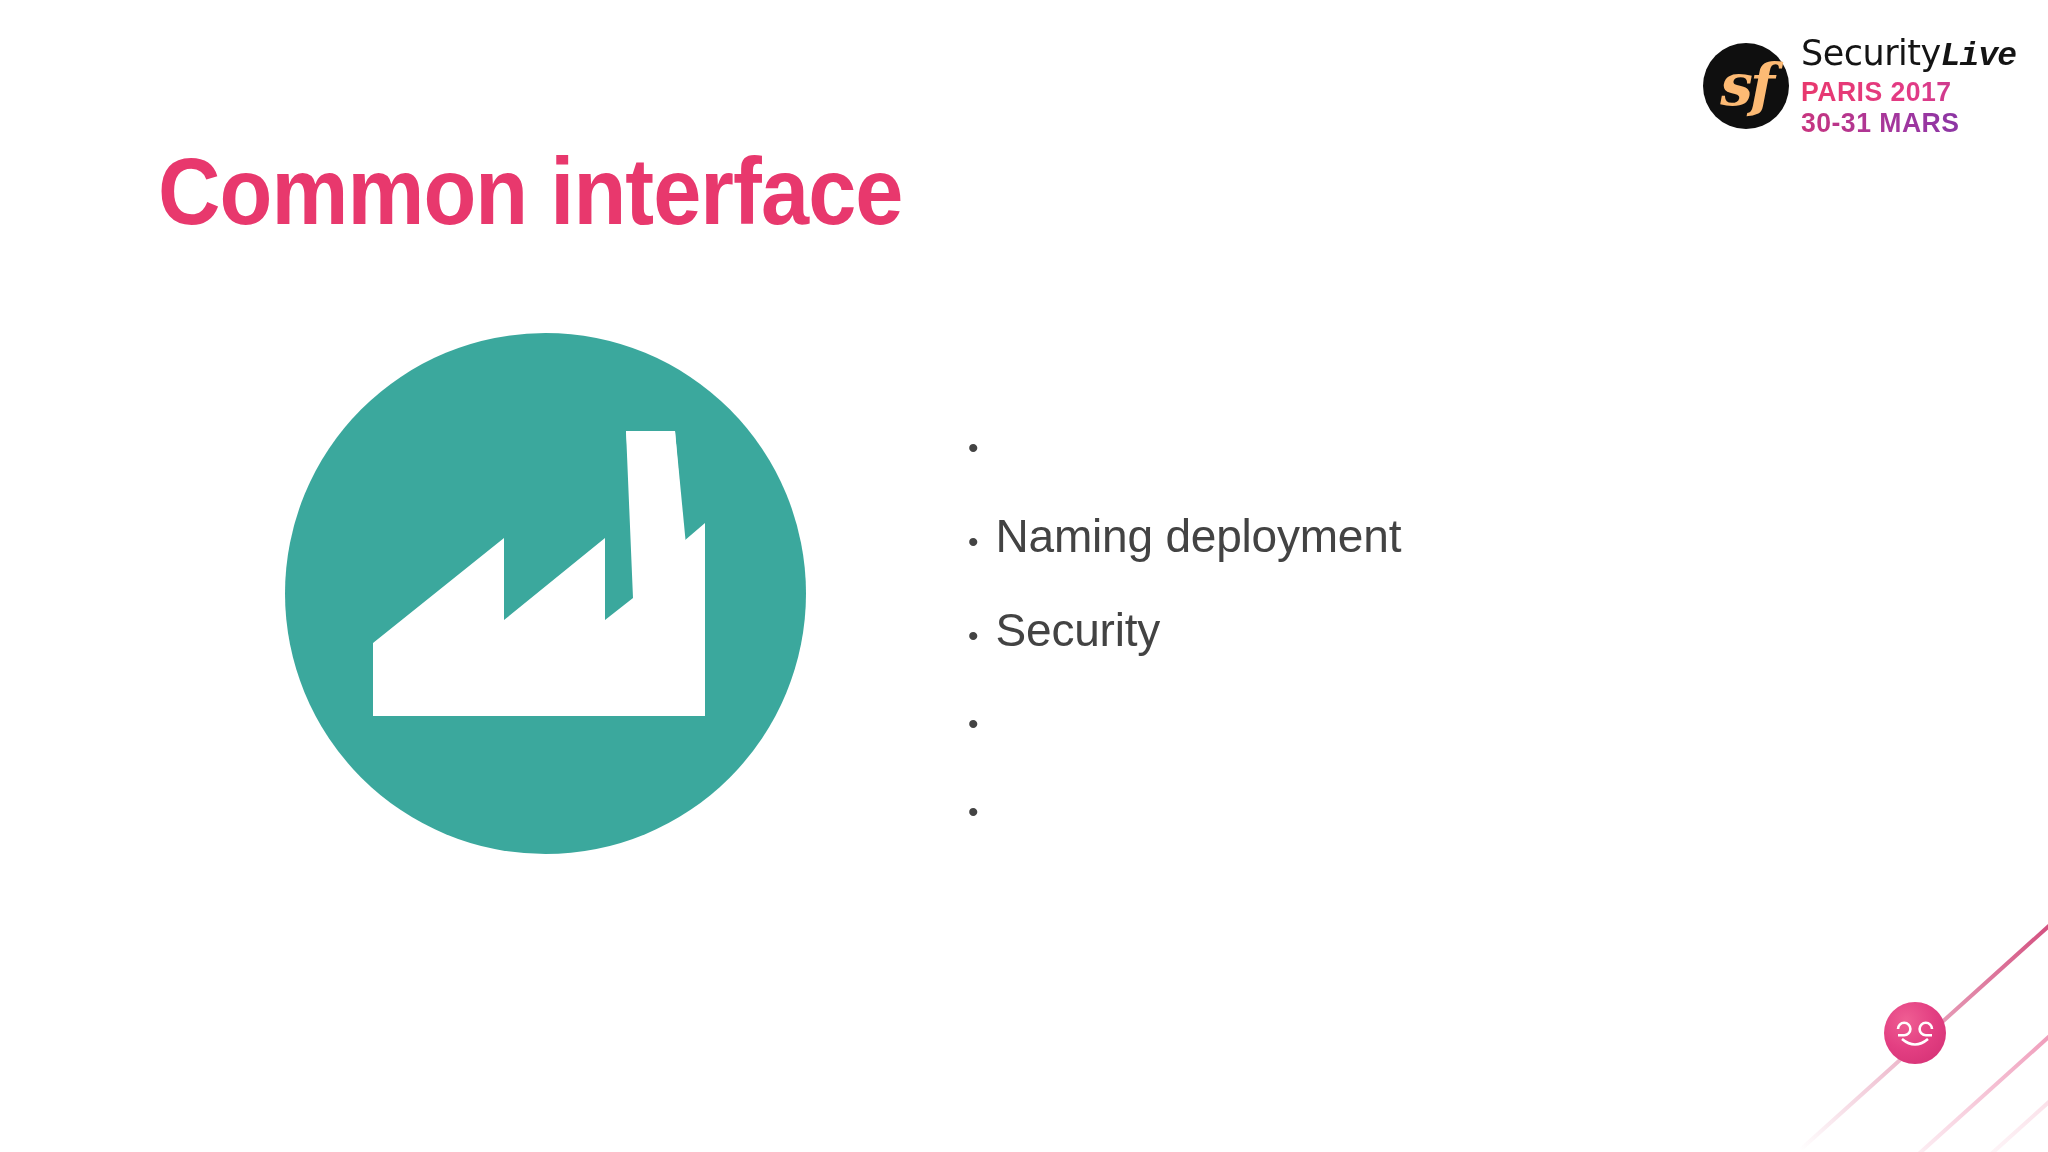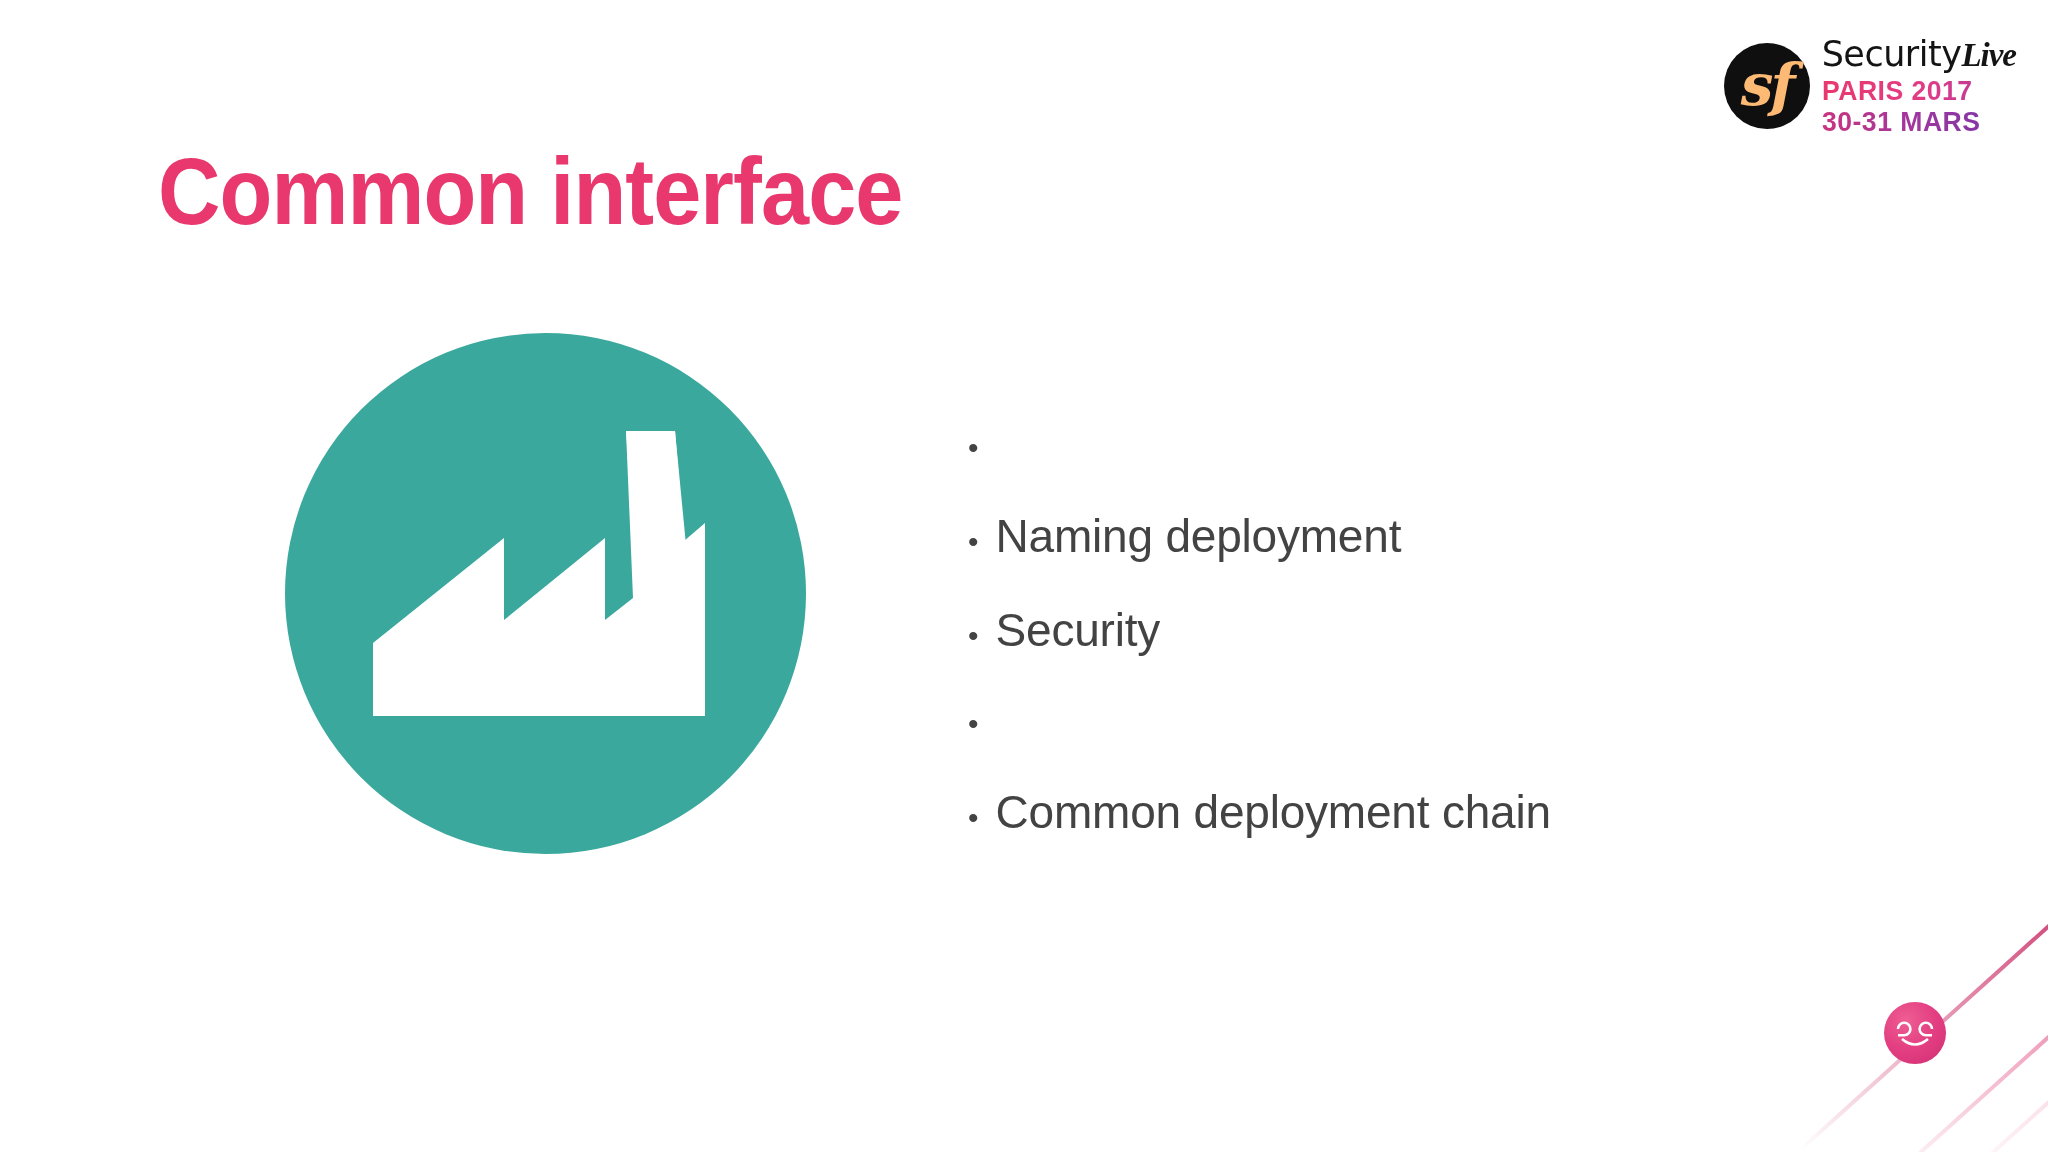--- a/index.html
+++ b/index.html
@@ -71,21 +71,21 @@
     line-height: 1;
   }
   #symfony-word {
     font-family: "DejaVu Sans", sans-serif;
     font-size: 35px;
     color: #141414;
     letter-spacing: -0.5px;
     white-space: nowrap;
   }
   #symfony-word .live {
-    font-family: Liberation Serif, serif;
+    font-family: Liberation Mono, monospace;
     font-style: italic;
     font-weight: bold;
     font-size: 33px;
     letter-spacing: -1px;
   }
   #symfony-city {
     margin-top: 5px;
     font-family: "Liberation Sans Narrow", "Liberation Sans", sans-serif;
     font-weight: bold;
     font-size: 28px;
@@ -242,21 +242,20 @@
     </li>
     <li>
       <span class="bullet-dot">•</span>
       <span class="bullet-text">Security</span>
     </li>
     <li>
       <span class="bullet-dot">•</span>
     </li>
     <li>
       <span class="bullet-dot">•</span>
-      <span class="bullet-text">Common deployment chain</span>
     </li>
   </ul>
 
   <div id="corner-decoration">
     <div class="deco-line l1"></div>
     <div class="deco-line l2"></div>
     <div class="deco-line l3"></div>
     <div id="ee-logo">
       <svg viewBox="0 0 62 62" xmlns="http://www.w3.org/2000/svg" aria-hidden="true">
         <g fill="none" stroke="#ffffff" stroke-width="2.6">

